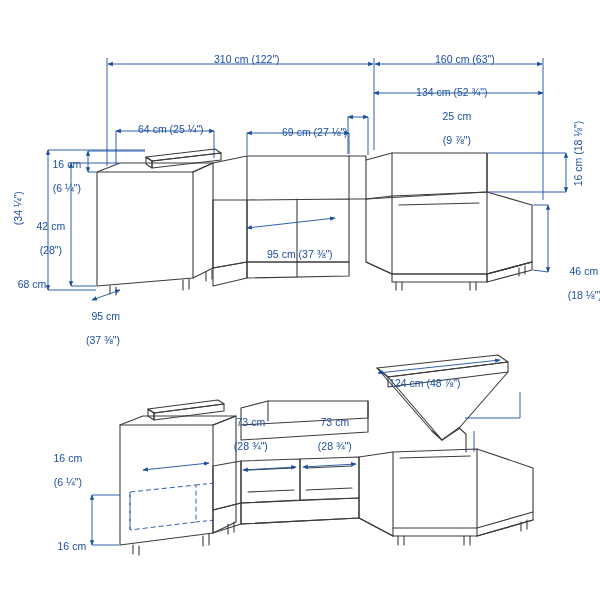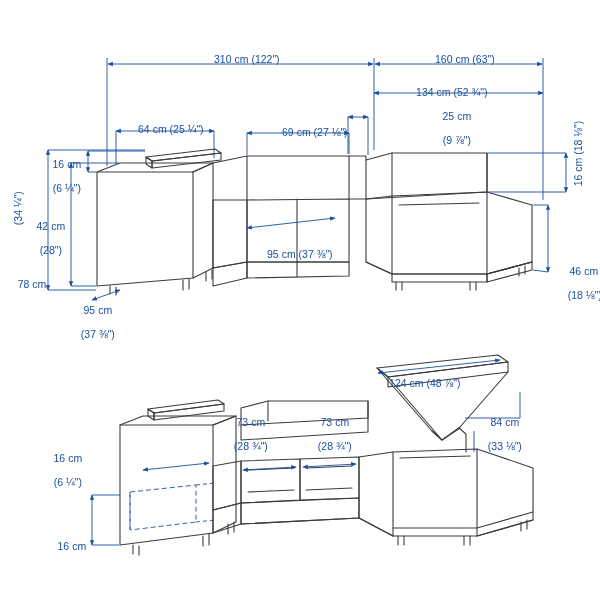--- a/index.html
+++ b/index.html
@@ -249,28 +249,28 @@
   <div class="dimlabel" style="left:232px; top:236px; width:124px;">
     <span>95 cm (37 ⅜")</span>
   </div>
 
   <div class="dimlabel" style="left:24px; top:208px; width:42px;">
     <span>42 cm</span><br>
     <span>(28")</span>
   </div>
 
   <div class="dimlabel" style="left:6px; top:266px; width:38px;">
-    <span>78 cm</span>
+    <span>68 cm</span>
   </div>
 
   <div class="dimlabel vert" style="left:-12px; top:196px; width:60px; transform:rotate(-90deg);">
     <span>(34 ¼")</span>
   </div>
 
-  <div class="dimlabel" style="left:64px; top:292px; width:56px;">
+  <div class="dimlabel" style="left:64px; top:298px; width:56px;text-align:right;">
     <span>95 cm</span><br>
     <span>(37 ⅜")</span>
   </div>
 
   <div class="dimlabel vert" style="left:548px; top:150px; width:60px; transform:rotate(-90deg); transform-origin:center;">
     <span>16 cm</span> <span>(18 ⅛")</span>
   </div>
 
   <div class="dimlabel" style="left:556px; top:253px; width:44px; text-align:center;">
     <span>46 cm</span><br>
@@ -285,24 +285,20 @@
   <div class="dimlabel" style="left:214px; top:404px; width:62px;">
     <span>73 cm</span><br>
     <span>(28 ¾")</span>
   </div>
 
   <div class="dimlabel" style="left:298px; top:404px; width:62px;">
     <span>73 cm</span><br>
     <span>(28 ¾")</span>
   </div>
 
-  <div class="dimlabel" style="left:468px; top:404px; width:62px;">
-    <span>84 cm</span><br>
-    <span>(33 ⅛")</span>
-  </div>
 
   <div class="dimlabel" style="left:36px; top:440px; width:52px;">
     <span>16 cm</span><br>
     <span>(6 ¼")</span>
   </div>
 
   <div class="dimlabel" style="left:44px; top:528px; width:44px;">
     <span>16 cm</span>
   </div>
 

